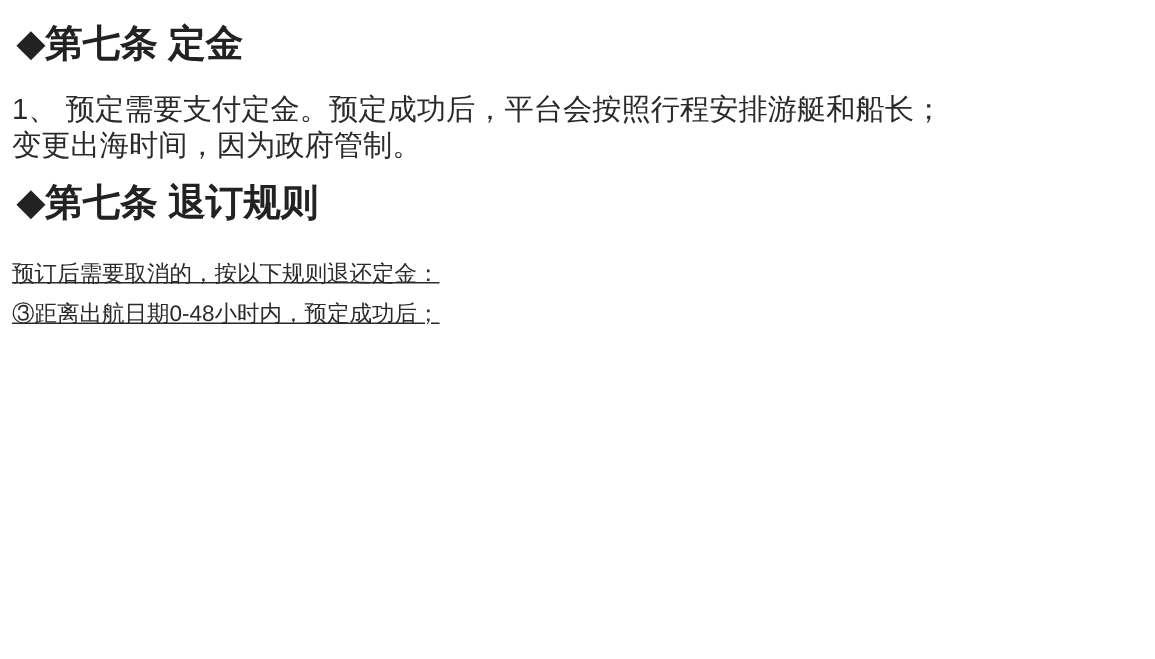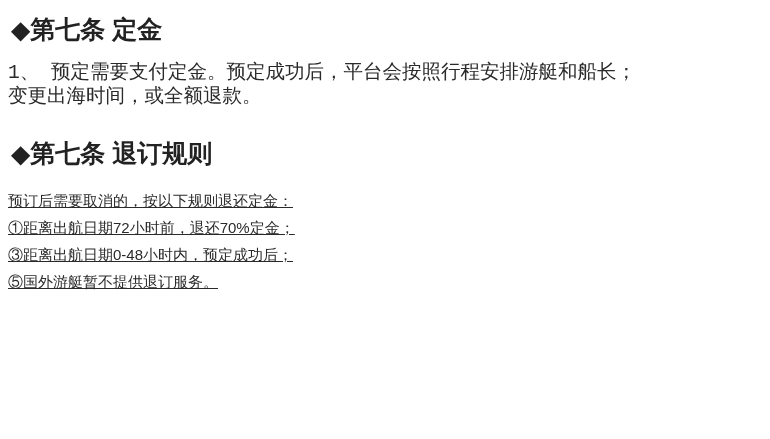--- a/index.html
+++ b/index.html
@@ -23,27 +23,26 @@
     line-height: 32px;
     font-weight: 700;
     color: #222222;
     white-space: nowrap;
   }
   .heading .bullet {
     display: inline-block;
     transform: scale(0.95);
   }
   .heading-2 {
-    margin-top: 28px;
+    margin-top: 10px;
   }
   .para {
     margin: 16px 0 0 2px;
     font-size: 19.5px;
     line-height: 24px;
-    font-family: Liberation Mono, monospace;
   }
   .rules {
     margin: 18px 0 0 2px;
     font-size: 15px;
     line-height: 27px;
     text-decoration: underline;
   }
   .line {
     white-space: nowrap;
   }
@@ -52,27 +51,25 @@
 <body>
 
 <div class="doc">
 
   <div class="heading">
     <span class="bullet">◆</span><span>第七条 定金</span>
   </div>
 
   <div class="para">
     <div class="line">1、 预定需要支付定金。预定成功后，平台会按照行程安排游艇和船长；</div>
-    <div class="line">变更出海时间，或全额退款。</div>
+    <div class="line">变更出海时间，因为政府管制。</div>
   </div>
 
   <div class="heading heading-2">
     <span class="bullet">◆</span><span>第七条 退订规则</span>
   </div>
 
   <div class="rules">
     <div class="line">预订后需要取消的，按以下规则退还定金：</div>
-    <div class="line">①距离出航日期72小时前，退还70%定金；</div>
     <div class="line">③距离出航日期0-48小时内，预定成功后；</div>
-    <div class="line">⑤国外游艇暂不提供退订服务。</div>
   </div>
 
 </div>
 
 </body></html>

